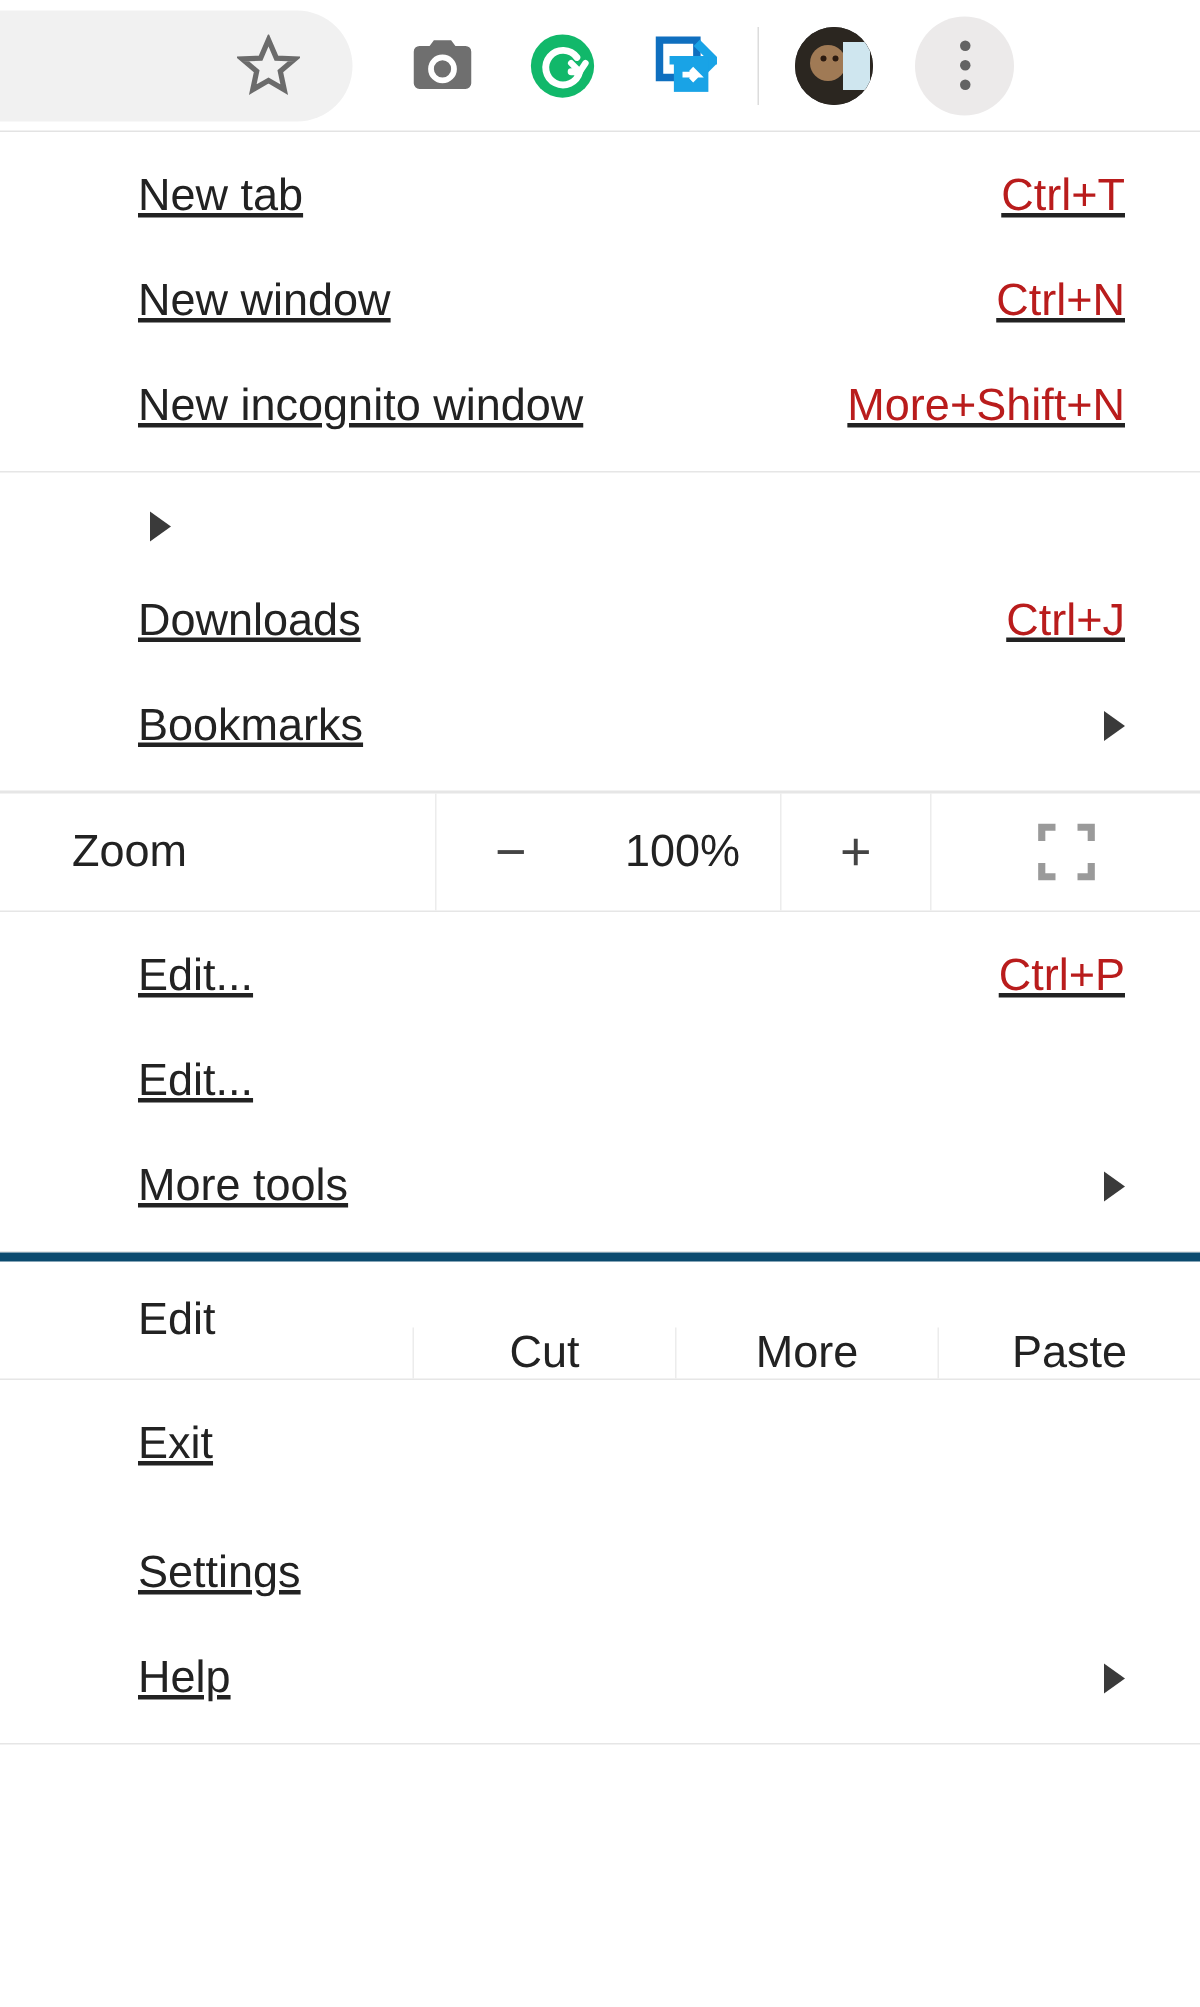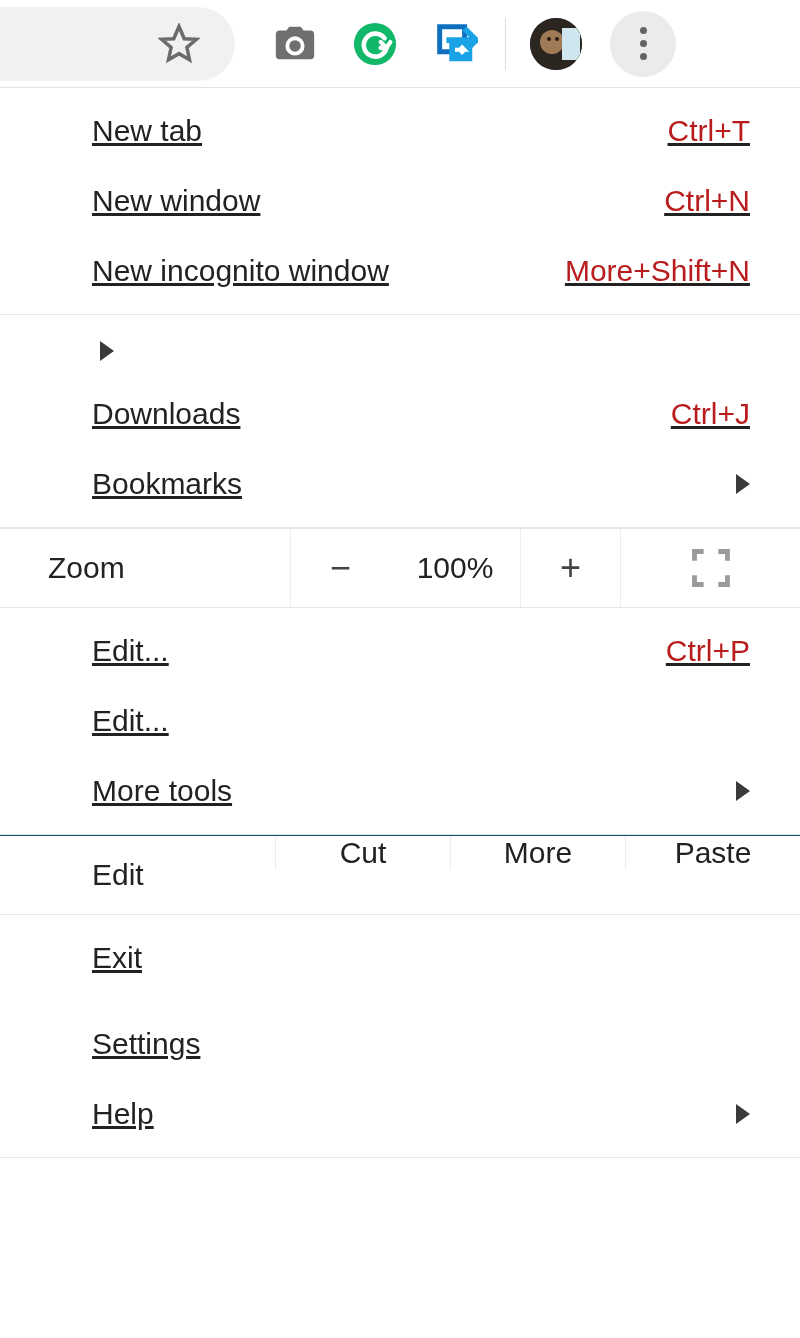--- a/index.html
+++ b/index.html
@@ -111,22 +111,22 @@
     align-items: center;
     justify-content: center;
     border-left: 1px solid #ececec;
   }
   .zoom-btn { width: 100px; font-size: 36px; color: #444; }
   .zoom-val { width: 130px; border-left: none; }
   .zoom-full { flex: 1; }
 
   .edit-row {
     display: flex;
-    align-items: flex-start;
-    border-top: 1px solid #0c4a6e;
+    align-items: flex-end;
+    border-top: 6px solid #0c4a6e;
     border-bottom: 1px solid #e6e6e6;
   }
   .edit-label {
     flex: 0 0 275px;
     padding: 22px 0 22px 92px;
   }
   .edit-btn {
     flex: 1;
     display: flex;
     align-items: center;

